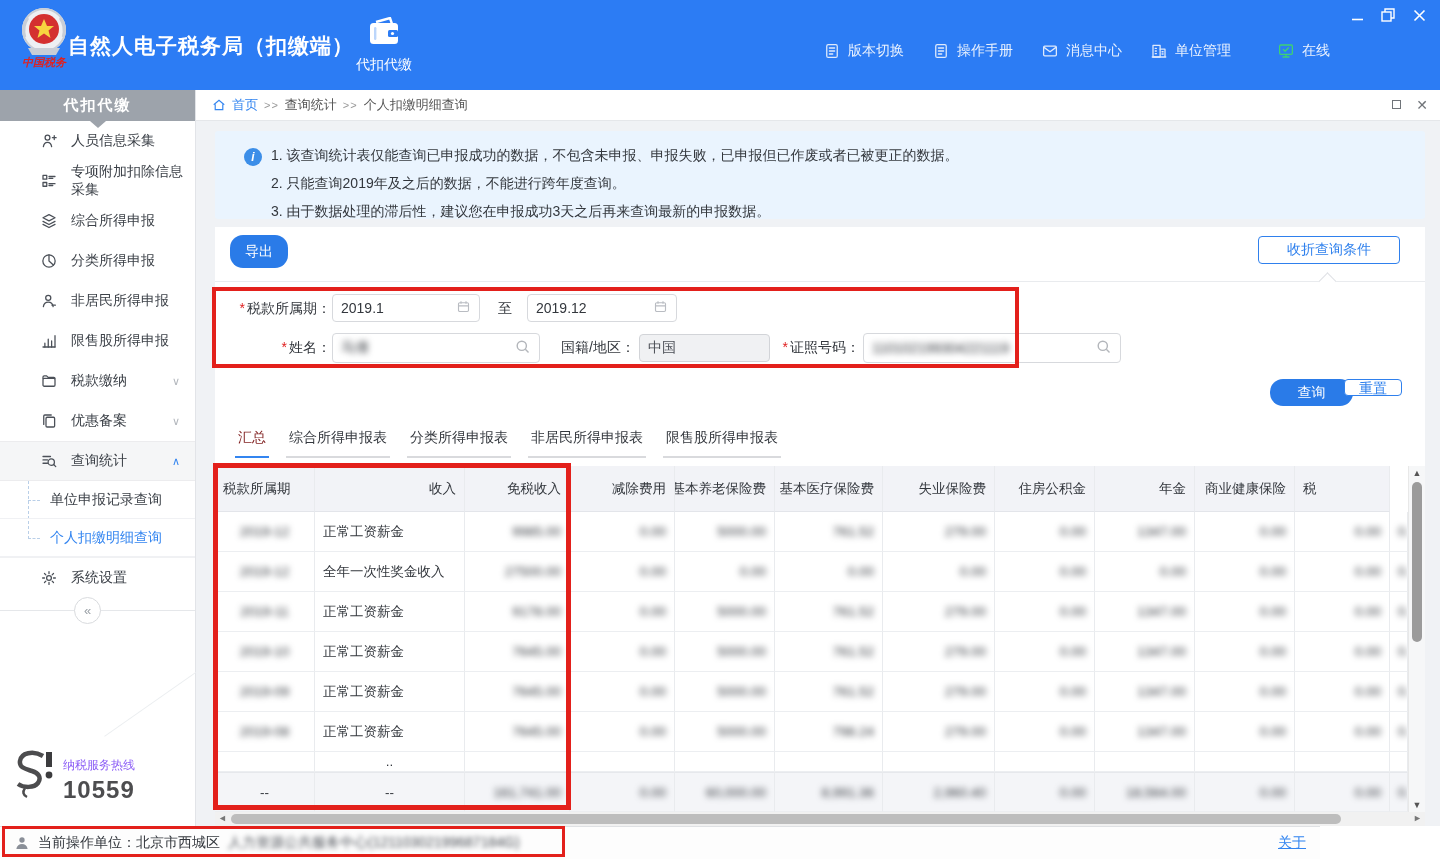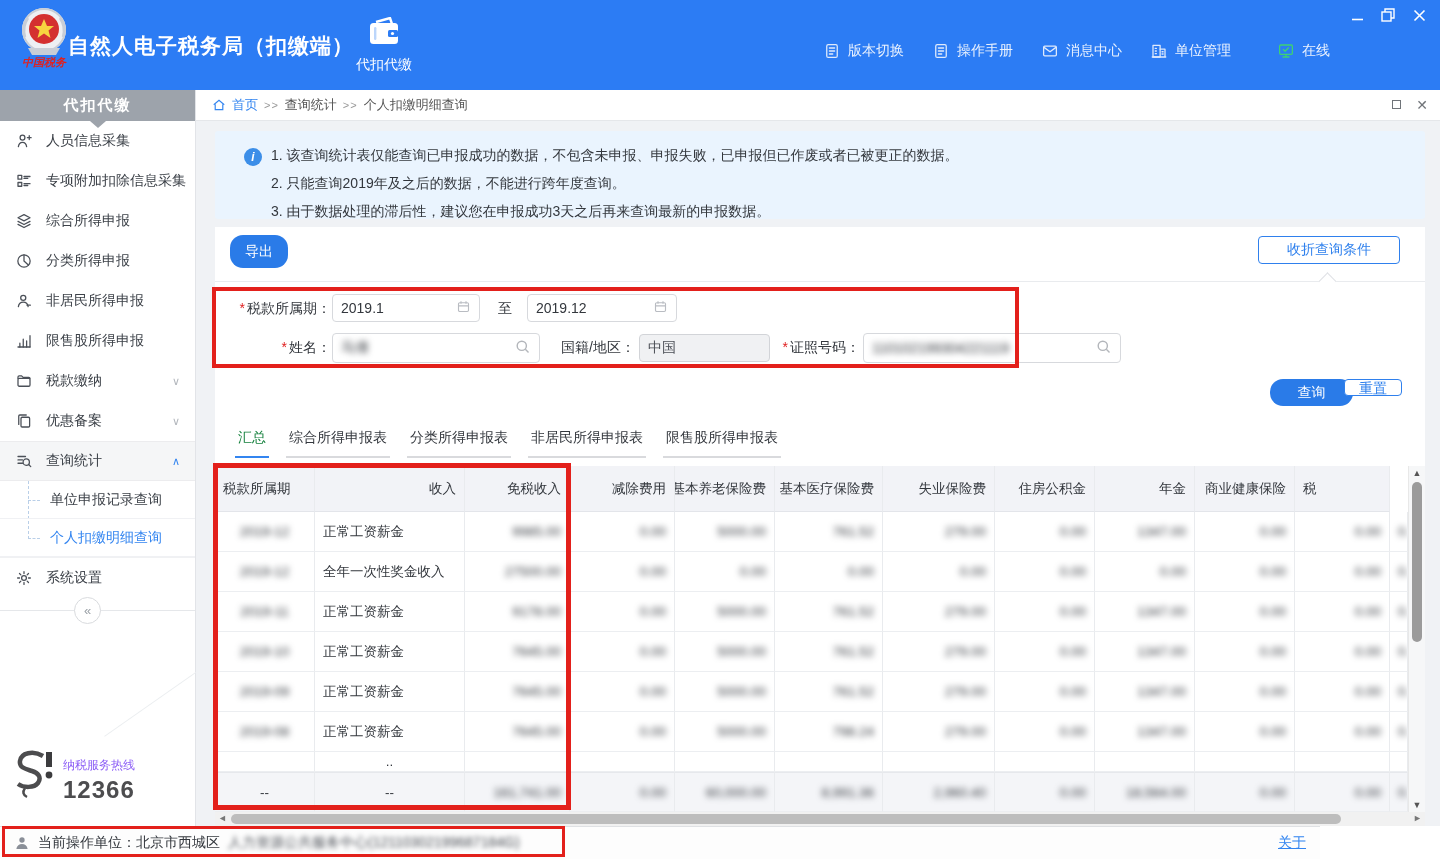--- a/index.html
+++ b/index.html
@@ -18,21 +18,21 @@
   .tm-item.online { margin-left:18px; }
   #win-controls { right:12px; top:6px; display:flex; gap:13px; align-items:center; }
   .wc { width:18px; height:18px; display:flex; align-items:center; justify-content:center; color:#fff; cursor:pointer; }
 
   
   #sidebar { left:0; top:90px; width:196px; height:736px; background:#fff; border-right:1px solid #e2e4e8; }
   #sb-header { height:31px; background:#9DA3AB; color:#fff; font-size:15px; font-weight:bold;
     display:flex; align-items:center; justify-content:center; letter-spacing:2px; position:relative; }
   #sb-header::after { content:""; position:absolute; left:50%; bottom:-7px; margin-left:-8px;
     border:8px solid transparent; border-top:7px solid #9DA3AB; border-bottom:0; }
-  .sb-item { height:40px; display:flex; align-items:center; padding-left:15px; gap:13px;
+  .sb-item { height:40px; display:flex; align-items:center; padding-left:40px; gap:13px;
     font-size:14px; color:#3c4148; cursor:pointer; position:relative; }
   .sb-item .chev { position:absolute; right:15px; color:#b2b6bc; font-size:11px; }
   .sb-item.expanded { background:#f5f6f7; border-top:1px solid #ececee; border-bottom:1px solid #ececee; }
   .sb-item.expanded .chev { color:#3385F0; }
   #sb-sub { position:relative; }
   #sb-sub::before { content:""; position:absolute; left:28px; top:0px; bottom:18px; border-left:1px dashed #b9cfe8; }
   .sb-sub-item { height:38px; display:flex; align-items:center; padding-left:50px; font-size:14px;
     color:#3c4148; cursor:pointer; border-bottom:1px solid #f0f1f4; position:relative; }
   .sb-sub-item::before { content:""; position:absolute; left:28px; top:19px; width:12px; border-top:1px dashed #b9cfe8; }
   .sb-sub-item.active { color:#3385F0; }
@@ -78,21 +78,21 @@
   .finput .icon-right { margin-left:auto; }
   .finput.disabled { background:#f0f1f3; border-color:#d2d4d8; color:#4a4e55; }
   .blur { filter:blur(3px); }
   .blur-lite { filter:blur(2.5px); }
 
   #query-btn { position:absolute; left:1055px; top:152px; width:83px; height:27px; }
   #reset-btn { position:absolute; left:1129px; top:152px; width:58px; height:17px; }
 
   #tabs { position:absolute; left:20px; top:202px; display:flex; gap:17px; }
   .tab { font-size:14px; color:#33373d; padding:0 3px 9px; border-bottom:2px solid #d9dadd; cursor:pointer; }
-  .tab.active { color:#15803d; border-bottom-color:#3385F0; }
+  .tab.active { color:#7f1d1d; border-bottom-color:#3385F0; }
 
   
   #table { position:absolute; left:0; top:239px; width:1193px; }
   .trow { display:grid; grid-template-columns:100px 150px 105px 105px 100px 108px 112px 100px 100px 100px 95px 18px; }
   .tcell { border-right:1px solid #e9ebee; border-bottom:1px solid #eceef1; font-size:13.5px; color:#33373d;
     display:flex; align-items:center; padding:0 8px; overflow:hidden; white-space:nowrap; }
   .thead .tcell { height:46px; background:#F2F3F7; border-bottom:1px solid #e3e5ea; }
   .tbody .tcell { height:40px; background:#fff; }
   .trow-partial .tcell { height:20px; background:#fff; }
   .trow-summary .tcell { height:40px; background:#F4F5F8; border-top:1px solid #e6e8ec; }
@@ -330,21 +330,21 @@
       <span>
         <svg width="44" height="52" viewBox="0 0 44 52">
           <path d="M30 8 C20 2 8 5 7 13 c-1 7 6 8 12 10 s10 6 6 12 c-4 5 -14 5 -20 1" stroke="#4c4c4e" stroke-width="4.5" fill="none"></path>
           <path d="M36 4 v15" stroke="#3c3c3e" stroke-width="6"></path>
           <circle cx="36" cy="27" r="3.4" fill="#3c3c3e"></circle>
           <path d="M12 40 q-4 6 2 9" stroke="#4c4c4e" stroke-width="2.5" fill="none"></path>
         </svg>
       </span>
       <div class="ht-txt">
         <div>纳税服务热线</div>
-        <div>12366</div>
+        <div>10559</div>
       </div>
     </div>
   </div>
 
   <div id="crumbbar" class="abs">
     <span style="display:flex;">
       <svg width="14" height="14" viewBox="0 0 24 24" fill="none" stroke="#3385F0" stroke-width="2">
         <path d="M3 11.5 L12 4 l9 7.5"></path>
           <path d="M5.5 10.5V20h13v-9.5"></path>
         </svg>

